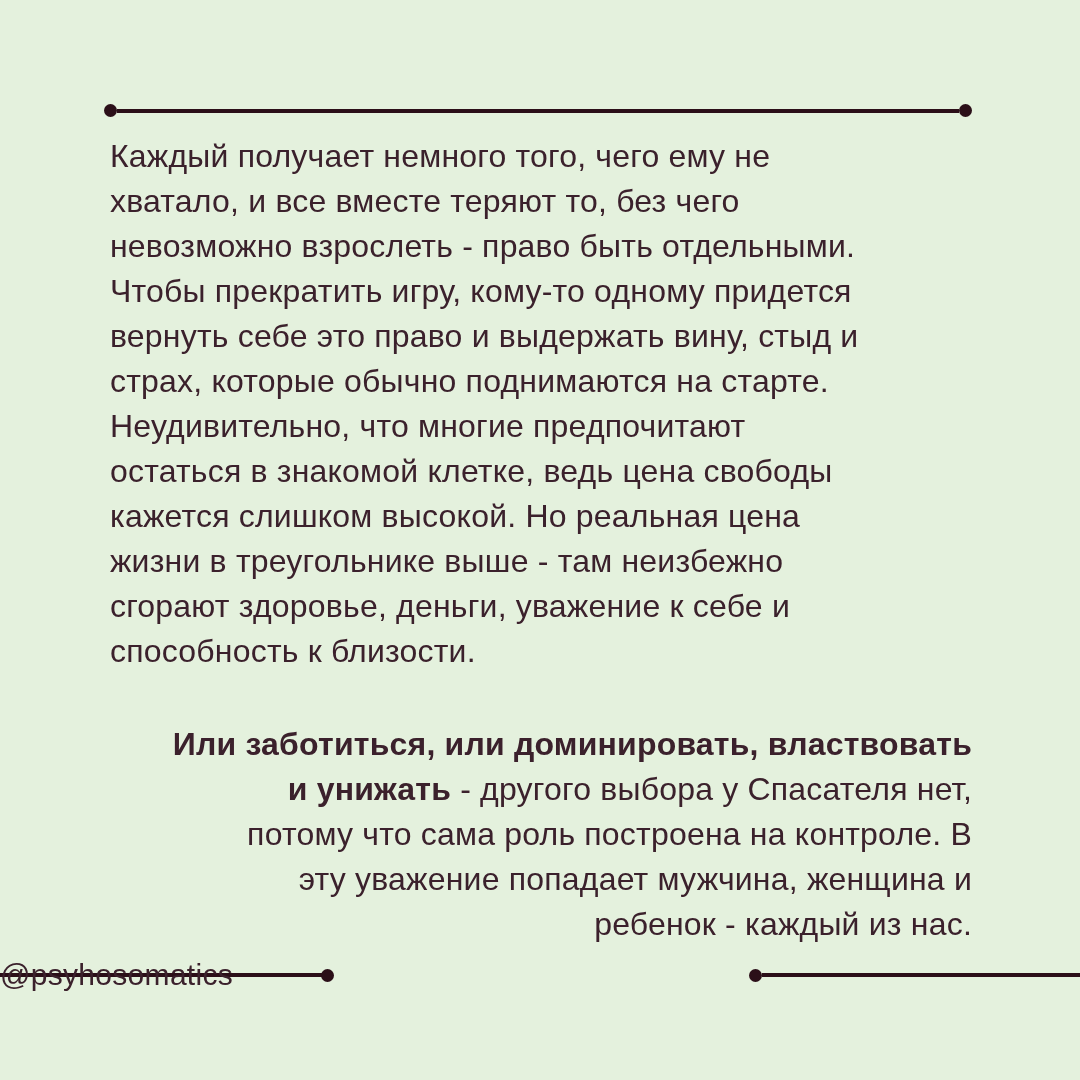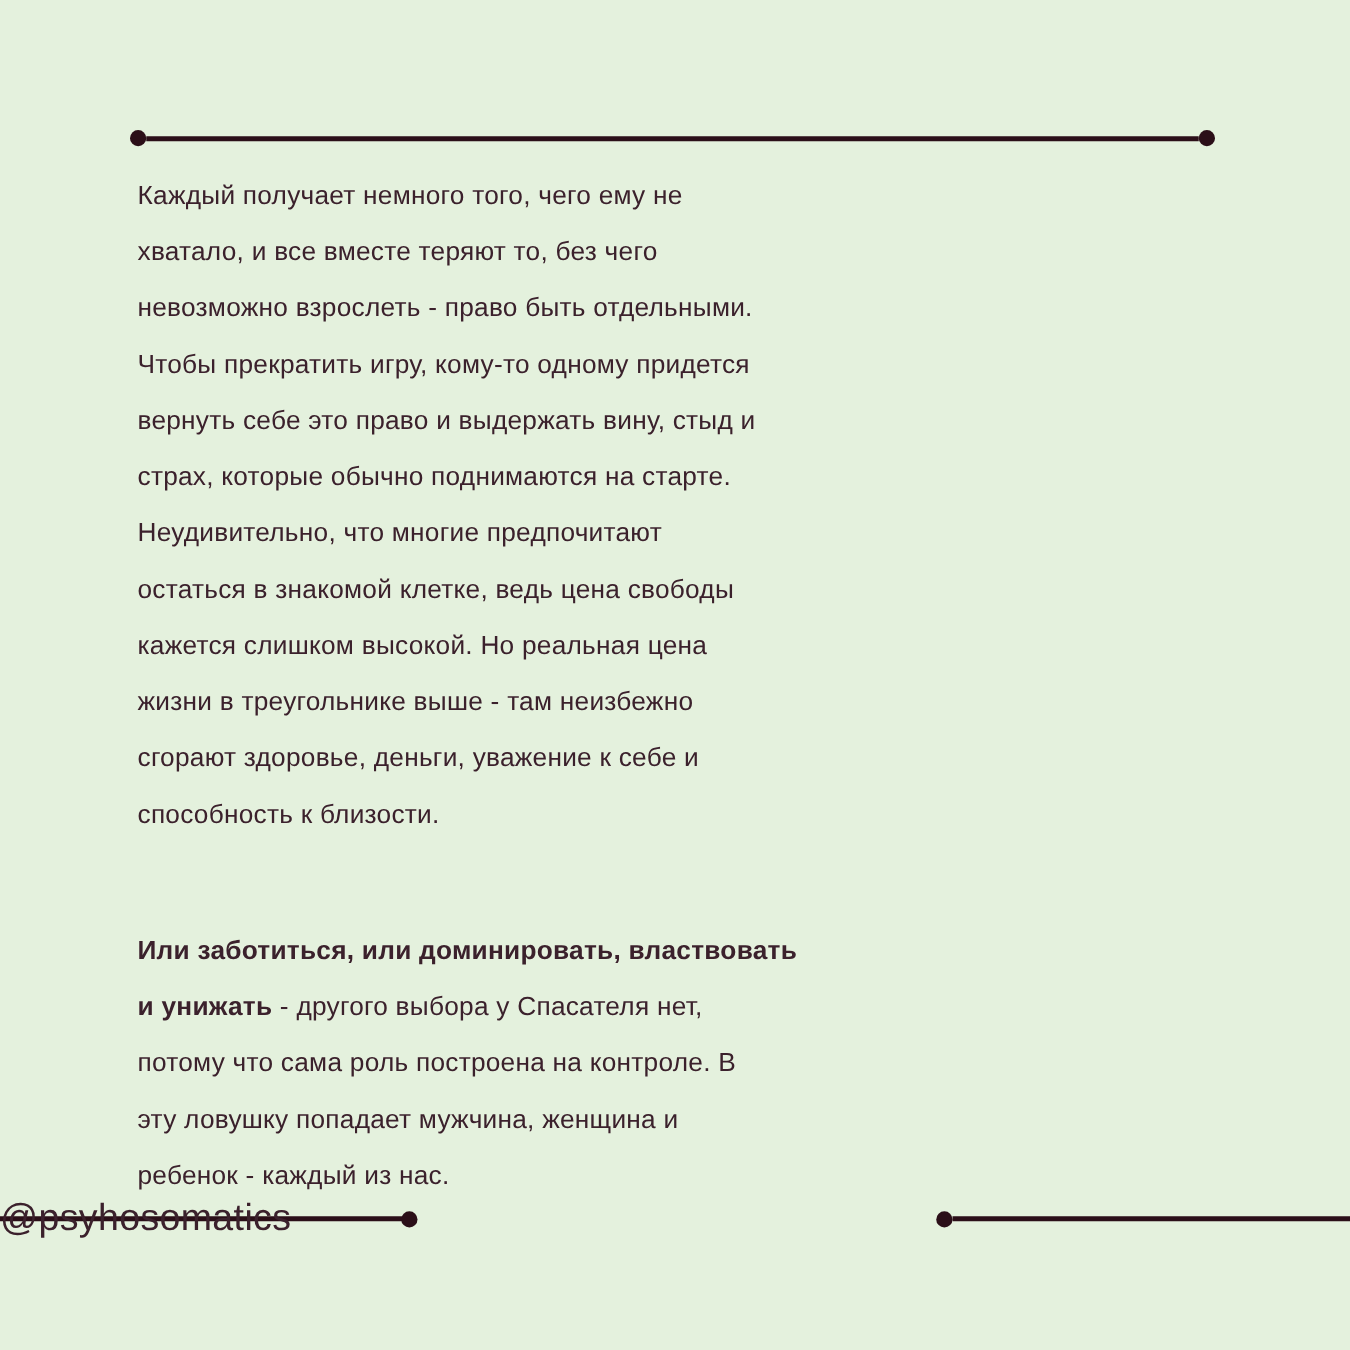--- a/index.html
+++ b/index.html
@@ -41,27 +41,28 @@
 
   
   .body-text {
     position: absolute;
     left: 110px;
     top: 134px;
     width: 862px;
   }
   .para {
     margin: 0;
-    font-size: 21px;
+    font-size: 32px;
     line-height: 45px;
     letter-spacing: 0.2px;
     white-space: pre-line;
   }
   .para + .para {
-    margin-top: 64px;
+    margin-top: 48px;
+    text-align: right;
   }
   .para strong {
     font-weight: 700;
   }
 
   
   .f-line {
     position: absolute;
     height: 4px;
     background: var(--accent, #2b0f18);
@@ -110,21 +111,21 @@
 страх, которые обычно поднимаются на старте.
 Неудивительно, что многие предпочитают
 остаться в знакомой клетке, ведь цена свободы
 кажется слишком высокой. Но реальная цена
 жизни в треугольнике выше - там неизбежно
 сгорают здоровье, деньги, уважение к себе и
 способность к близости.</p>
     <p class="para"><strong>Или заботиться, или доминировать, властвовать
 и унижать</strong><span> - другого выбора у Спасателя нет,
 потому что сама роль построена на контроле. В
-эту ловушку попадает мужчина, женщина и
+эту уважение попадает мужчина, женщина и
 ребенок - каждый из нас.</span></p>
   </div>
 
   <span class="f-line left"></span>
   <span class="f-dot left"></span>
   <div class="handle">@psyhosomatics</div>
   <span class="f-dot right"></span>
   <span class="f-line right"></span>
 
 </div>

